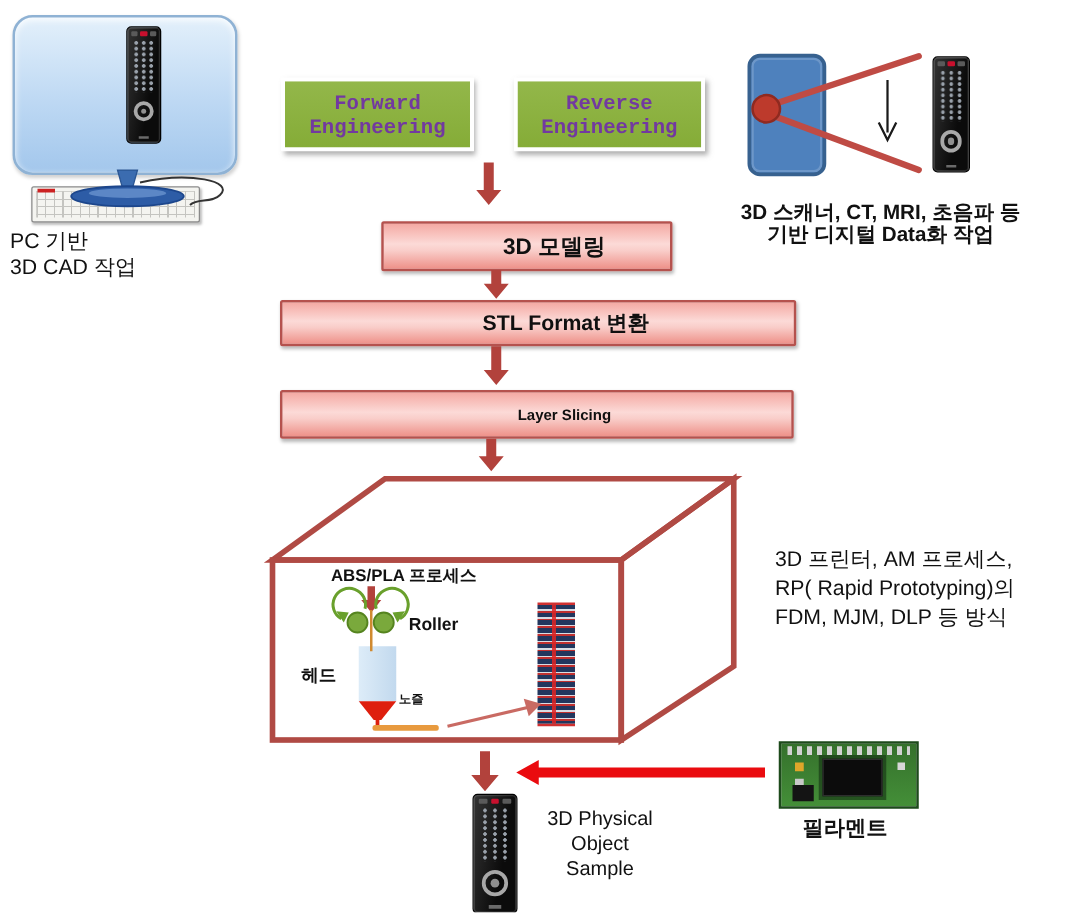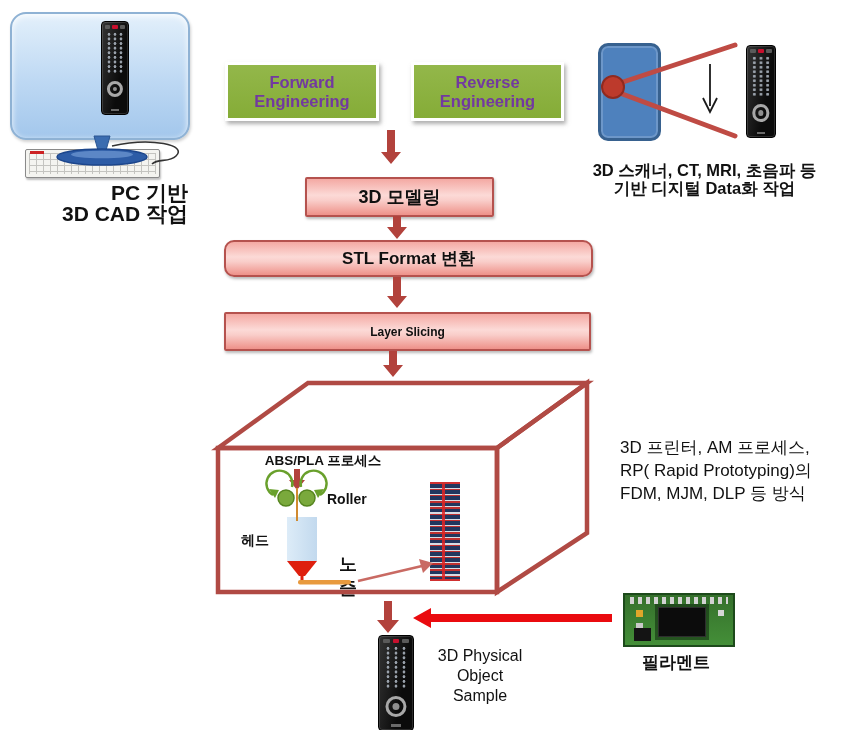--- a/index.html
+++ b/index.html
@@ -11,67 +11,67 @@
   
   .monitor{left:10px;top:12px;width:176px;height:124px;border-radius:16px;
     background:linear-gradient(180deg,#e3f0fb 0%,#bdd8f3 55%,#a3c7ec 100%);
     border:2px solid #8fb2d4;box-shadow:inset 0 2px 6px rgba(255,255,255,.9),1px 2px 3px rgba(0,0,0,.18);}
   .keyboard{left:25px;top:149px;width:133px;height:27px;background:#f4f4f0;
     border:1px solid #8a8a8a;border-radius:2px;box-shadow:1px 2px 2px rgba(0,0,0,.25);}
   .kb-keys{position:absolute;inset:3px;
     background-image:repeating-linear-gradient(to right,#c4c4c0 0 1px,transparent 1px 7px),
                      repeating-linear-gradient(to bottom,#c4c4c0 0 1px,transparent 1px 6px);}
   .kb-logo{position:absolute;top:1px;left:4px;width:14px;height:3px;background:#cc2222;}
-  .pc-caption{left:8px;top:182px;width:180px;text-align:right;font-weight:bold;
-    font-size:21px;line-height:21px;}
+  .pc-caption{left:8px;top:182px;width:180px;text-align:left;font-weight:normal;
+    font-size:17px;line-height:21px;}
 
   
   .remote{position:absolute;background:linear-gradient(100deg,#343434,#0b0b0b 65%);
     border:1px solid #000;border-radius:4px;box-shadow:inset 0 0 0 1px rgba(255,255,255,.14);}
   .r-top{position:absolute;top:3%;left:12%;right:12%;height:5%;
     display:flex;justify-content:space-between;align-items:center;}
   .r-dot{width:26%;height:80%;background:#5a5a5a;border-radius:1px;}
   .r-dot.red{background:#c8102e;}
   .r-grid{position:absolute;top:11%;left:14%;right:14%;height:45%;
     background-image:radial-gradient(circle,#9aa2ac 1.2px,rgba(0,0,0,0) 1.7px);
     background-size:33.3% 11%;}
   .r-dpad{position:absolute;left:50%;top:64%;transform:translateX(-50%);
     width:62%;aspect-ratio:1/1;border:3px solid #a8a8a8;border-radius:50%;box-sizing:border-box;}
   .r-dpad-center{position:absolute;inset:26%;background:#8f8f8f;border-radius:50%;}
   .r-foot{position:absolute;bottom:3%;left:34%;right:34%;height:3%;background:#6a6a6a;}
 
   
   .eng-box{width:148px;height:53px;background:linear-gradient(180deg,#93b74a,#85ac37);
     border:3px solid #fff;box-shadow:2px 3px 4px rgba(110,110,110,.55);
     display:flex;align-items:center;justify-content:center;text-align:center;
-    color:#7239a0;font-weight:bold;font-size:16.5px;line-height:19px;}
+    color:#7239a0;font-weight:bold;font-size:16.5px;line-height:19px;font-family:Liberation Mono, monospace;}
   .eng-forward{left:225px;top:62px;}
   .eng-reverse{left:411px;top:62px;width:147px;}
 
   
   .pbox{background:linear-gradient(180deg,#f4a9a3 0%,#fcdad7 45%,#f9cdc9 60%,#ee9189 100%);
     border:2px solid #b5524e;border-radius:2px;box-shadow:1px 2px 3px rgba(0,0,0,.28);
     display:flex;align-items:center;justify-content:center;
-    font-weight:bold;color:#101010;}
+    font-weight:bold;color:#101010;padding-left:44px;}
   .p-model{left:305px;top:177px;width:185px;height:36px;font-size:18px;}
-  .p-stl{left:224px;top:240px;width:365px;height:33px;font-size:17px;border-radius:10px;}
+  .p-stl{left:224px;top:240px;width:365px;height:33px;font-size:17px;}
   .p-slice{left:224px;top:312px;width:363px;height:35px;font-size:12px;}
 
   
   .scanner-body{left:598px;top:43px;width:57px;height:92px;border-radius:10px;
     background:#4e81bd;border:3px solid #37618f;box-shadow:inset 0 0 0 2px rgba(255,255,255,.18);}
   .scanner-caption{left:562px;top:161px;width:285px;text-align:center;
     font-size:16.5px;line-height:18px;font-weight:600;}
 
   
   .filament-label{left:258px;top:452px;width:130px;text-align:center;
     font-weight:bold;font-size:13.5px;}
   .roller-label{left:327px;top:491px;width:50px;font-weight:bold;font-size:14px;}
   .head-label{left:241px;top:532px;width:34px;font-weight:bold;font-size:14px;}
-  .nozzle-label{left:319px;top:552px;width:34px;font-weight:bold;font-size:18px;margin-left:20px;}
+  .nozzle-label{left:319px;top:552px;width:34px;font-weight:bold;font-size:10px;}
   .print-head{left:287px;top:517px;width:30px;height:44px;
     background:linear-gradient(90deg,#ddecf8,#c2d9ee);}
   .layer-stack{left:430px;top:482px;width:30px;height:95px;
     border-top:2px solid #d03030;border-bottom:2px solid #d03030;
     background-image:
       linear-gradient(to right,transparent 0 12px,rgba(225,35,35,.85) 12px 15px,transparent 15px),
       repeating-linear-gradient(to bottom,#22365e 0 3.6px,#d8dce4 3.6px 4.7px,#c03030 4.7px 6.2px);}
   .printer-desc{left:620px;top:436px;width:250px;font-size:17px;line-height:23px;}
 
   

